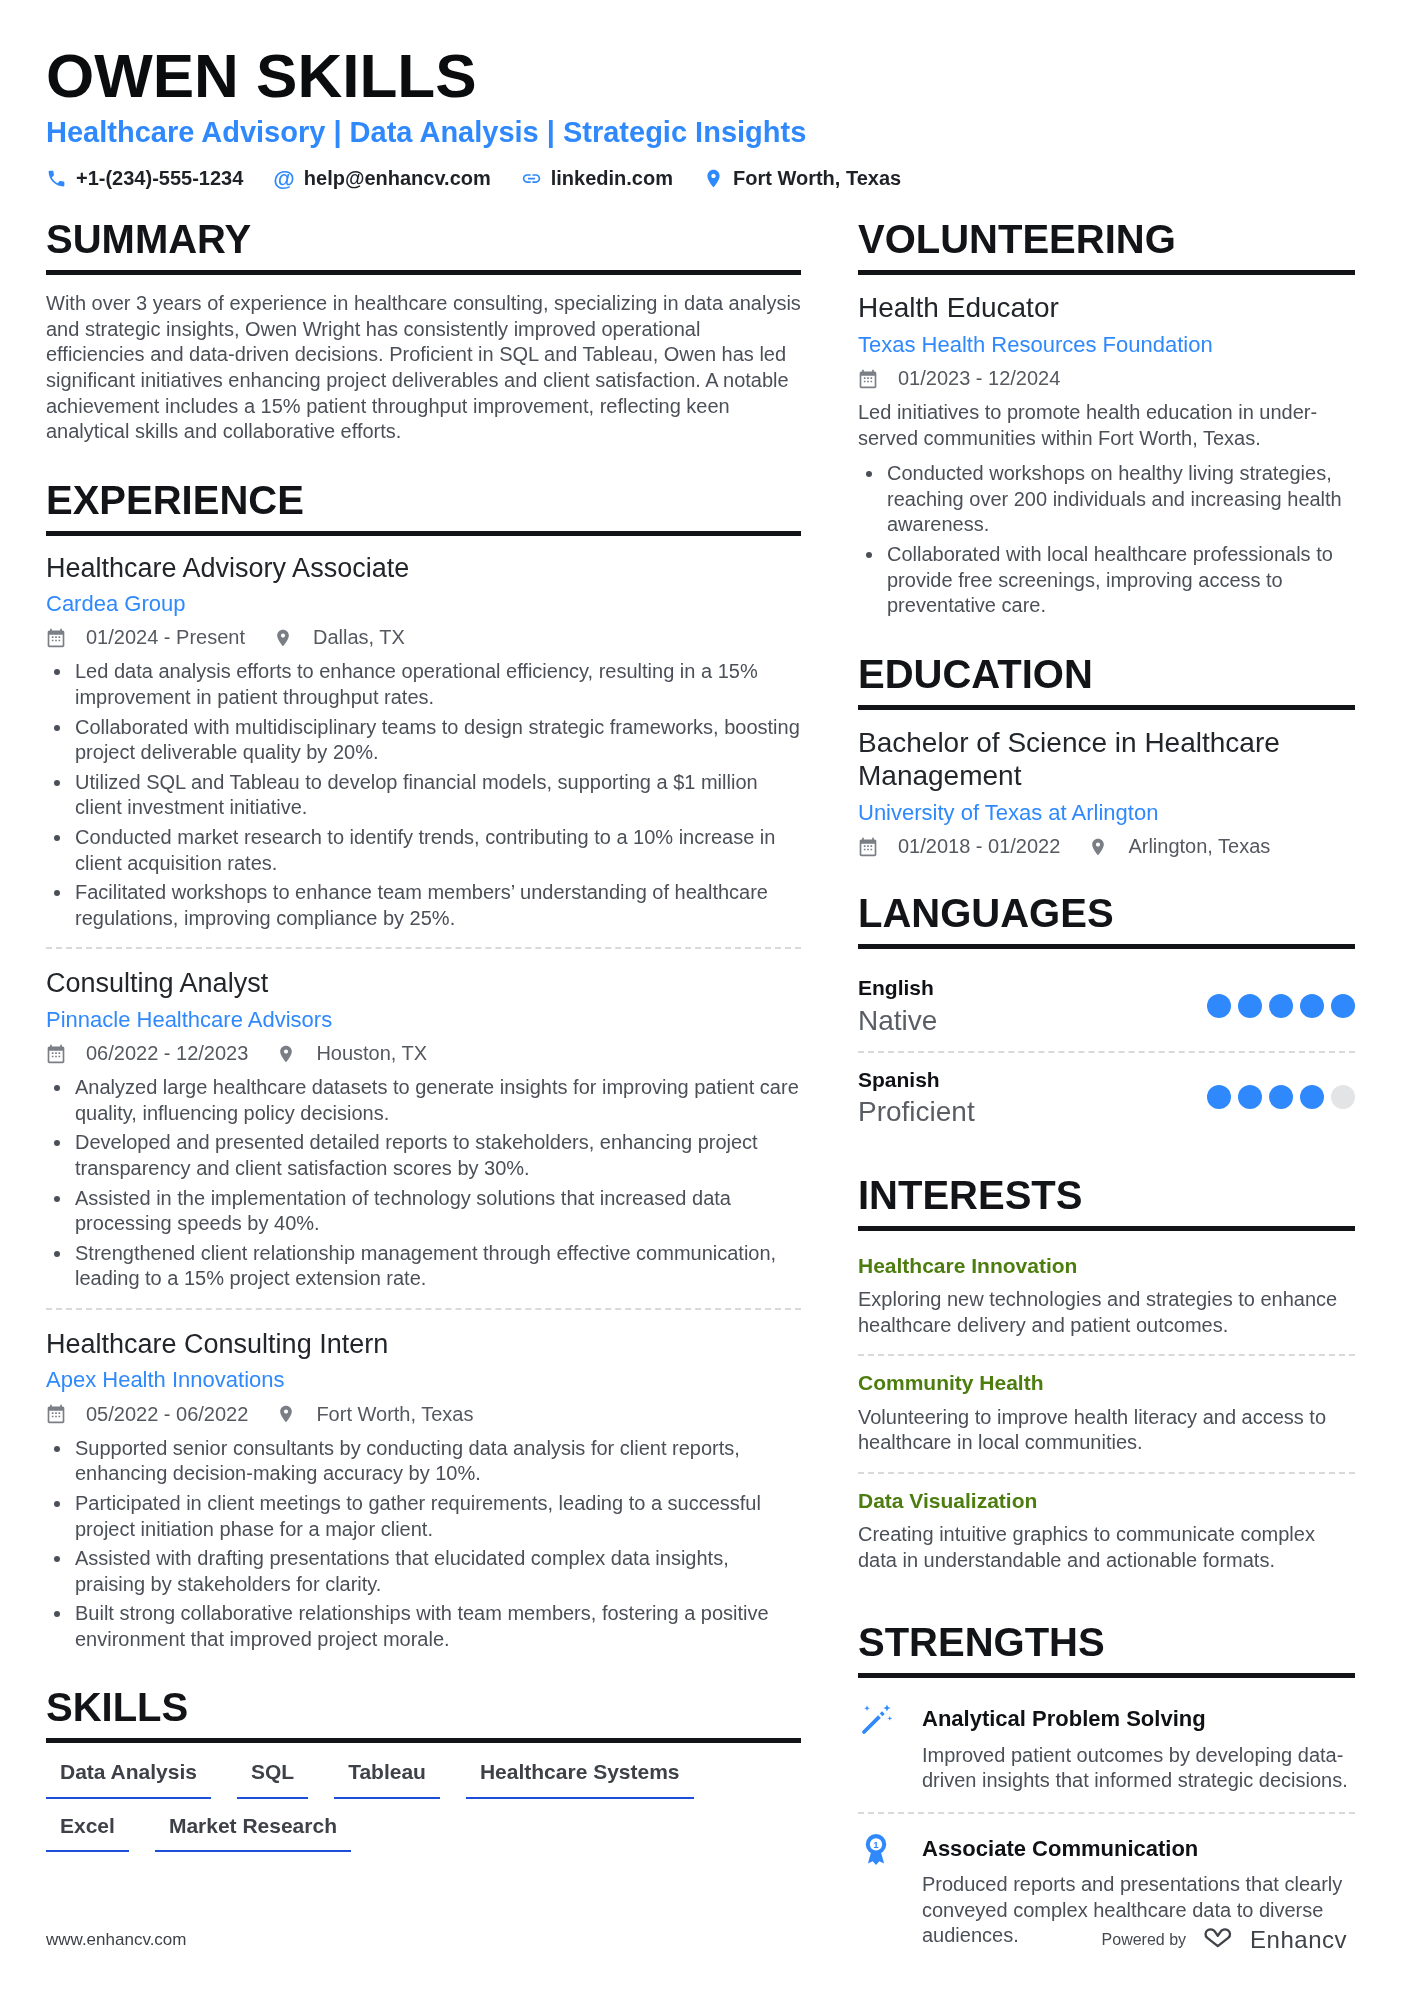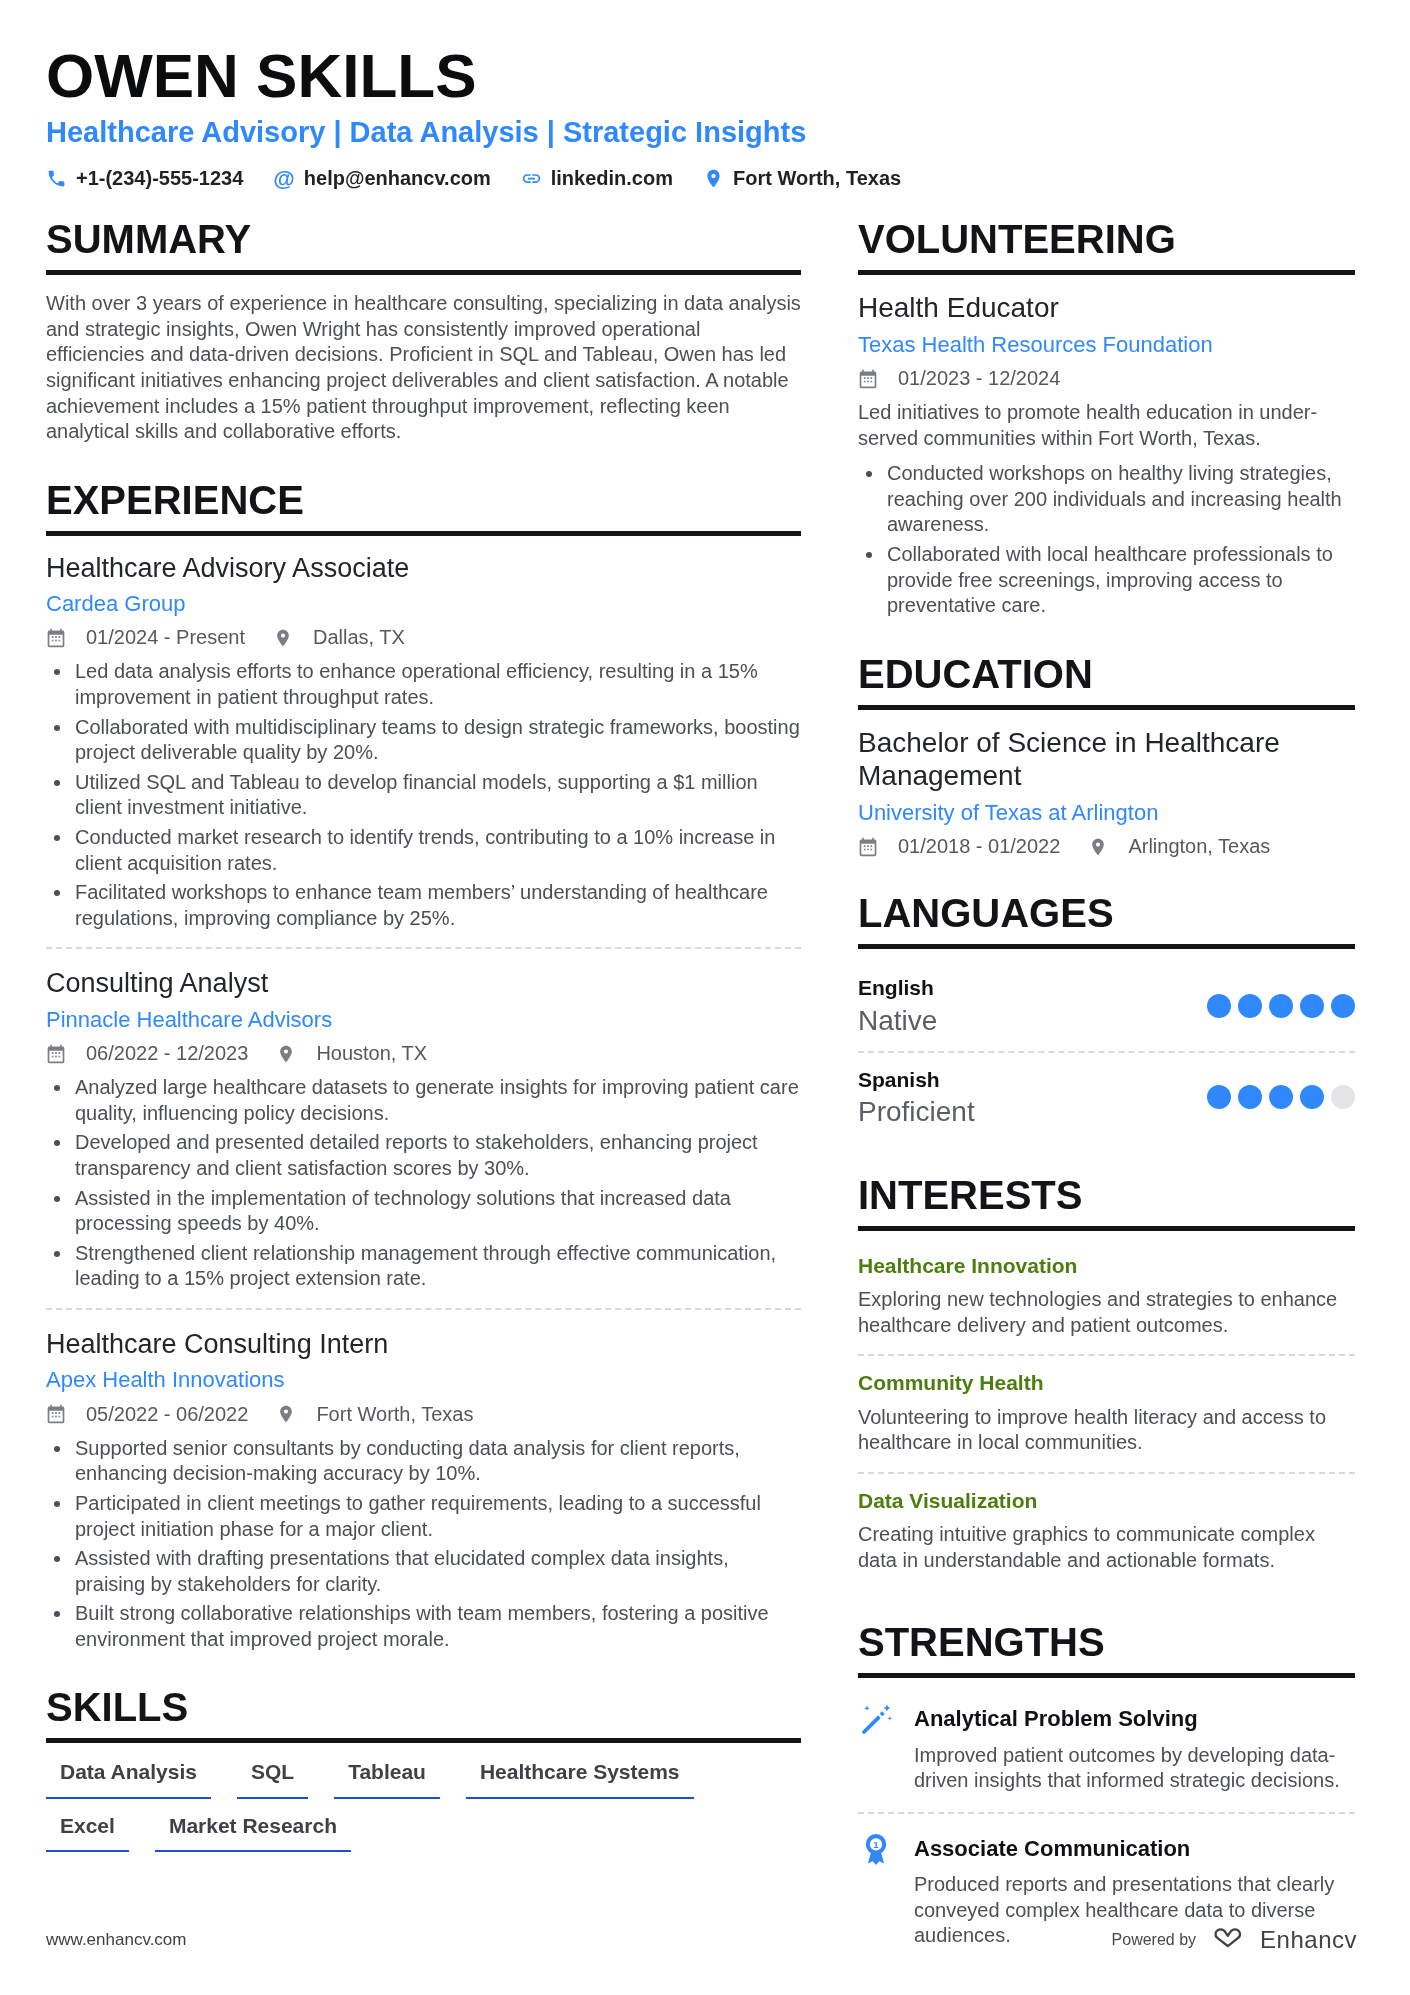--- a/index.html
+++ b/index.html
@@ -57,28 +57,28 @@
   .lang-row { display:flex; justify-content:space-between; align-items:center; padding:10px 0 12px 0; }
   .lang-name { font-size:21px; font-weight:700; color:#0f1115; line-height:1.25; }
   .lang-level { font-size:28px; color:#5a5e64; margin-top:3px; }
   .dots { display:flex; gap:7px; }
   .dot { width:24px; height:24px; border-radius:50%; background:#e3e4e6; }
   .dot.filled { background:#2f89fc; }
 
   .interest { padding:6px 0 14px 0; }
   .interest-title { font-size:21px; font-weight:700; color:#4d7c0f; margin-bottom:8px; line-height:1.25; }
 
-  .strength { display:flex; gap:20px; padding:8px 0 14px 0;justify-content:center; }
+  .strength { display:flex; gap:28px; padding:8px 0 14px 0;justify-content:center; }
   .strength-icon { width:36px; flex:0 0 36px; color:#2f89fc; }
   .strength-icon svg { width:36px; height:36px; fill:#2f89fc; }
   .strength-title { font-size:22px; font-weight:700; color:#0f1115; margin:4px 0 10px 0; line-height:1.2; }
 
   
   .footer {
-    position:absolute; left:46px; right:53px; bottom:40px;
+    position:absolute; left:46px; right:63px; bottom:40px;
     display:flex; justify-content:space-between; align-items:center;
   }
   .footer-site { font-size:17px; color:#3c3f45; }
   .powered { display:flex; align-items:center; gap:12px; }
   .powered-label { font-size:16px; color:#45484e; }
   .brand-logo svg { width:40px; height:27px; stroke:#3f4247; fill:none; stroke-width:2.1; }
   .brand-name { font-size:24px; color:#3f4247; letter-spacing:0.5px; }
 </style>
 </head>
 <body>

